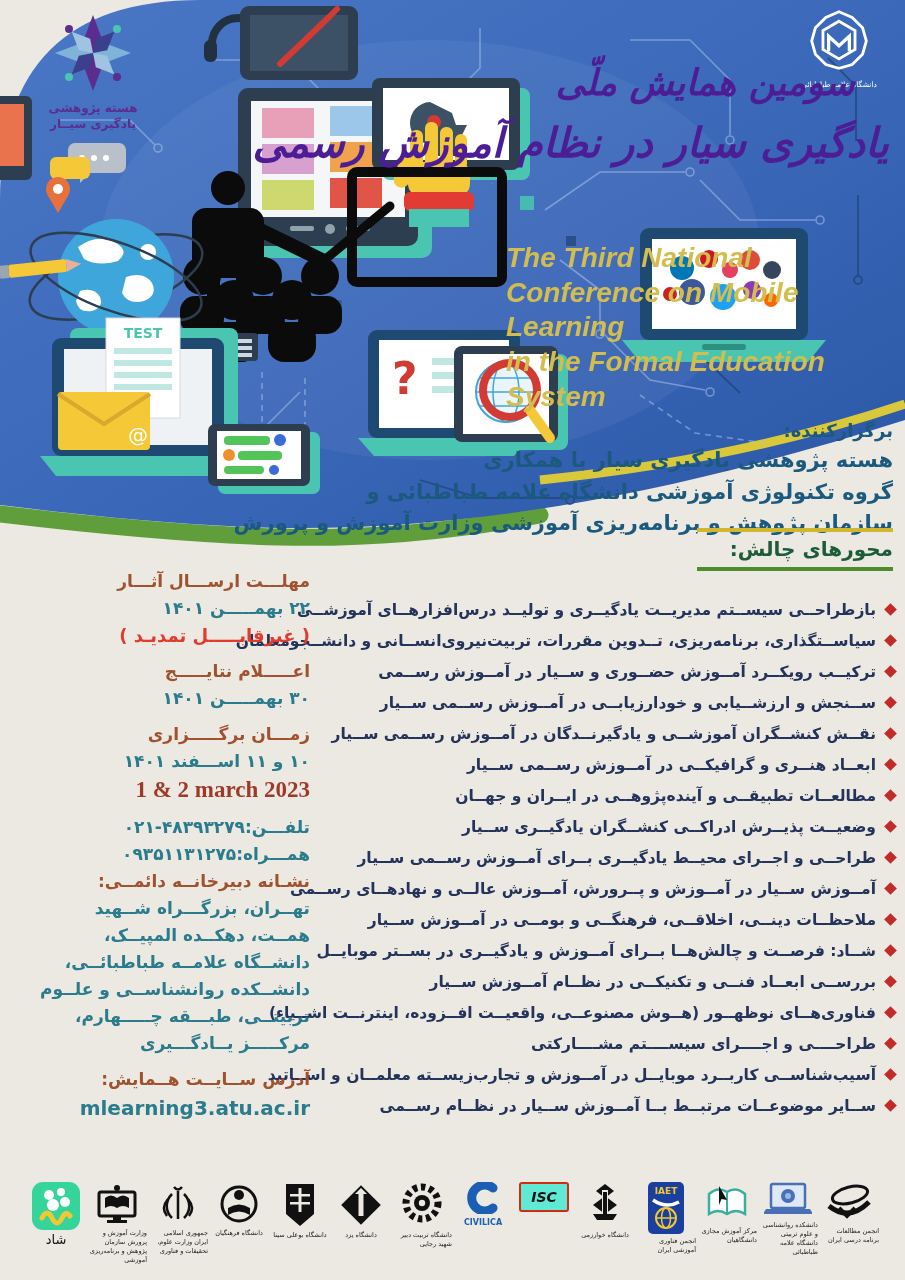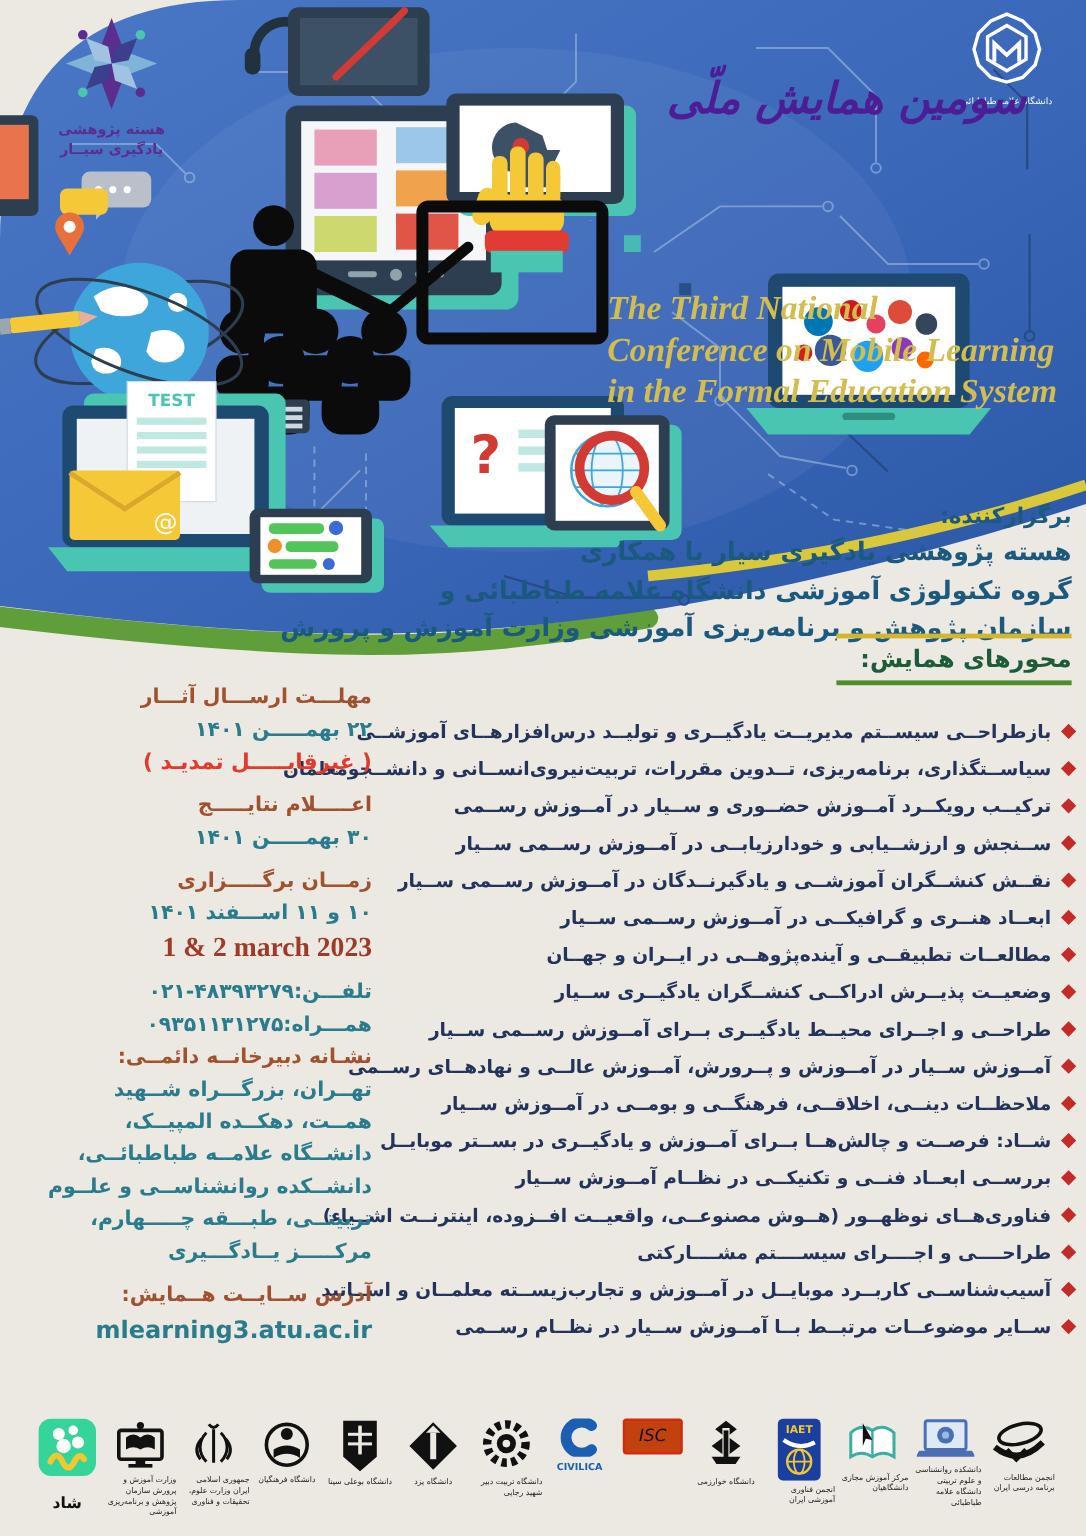--- a/index.html
+++ b/index.html
@@ -13,21 +13,21 @@
   .core-logo .cap{color:#5b2d8e;font-weight:bold;font-size:12px;line-height:1.35;direction:rtl;}
   .atu-logo{position:absolute;top:8px;right:20px;width:92px;text-align:center;}
   .atu-logo .cap{color:#fff;font-size:7.5px;margin-top:2px;direction:rtl;}
 
   
   .title-fa{position:absolute;top:62px;right:16px;text-align:right;direction:rtl;
             color:#4c1d95;font-weight:bold;font-style:italic;}
   .title-fa .l1{font-size:36px;padding-left:6px;padding-right:34px;}
   .title-fa .l2{font-size:41px;margin-top:16px;}
   .title-en{position:absolute;top:241px;left:506px;color:#d2bd4e;font-weight:bold;
-            font-family:Liberation Serif, serif;font-style:italic;
+            font-family:Liberation Sans, sans-serif;font-style:italic;
             font-size:28px;line-height:1.24;}
 
   
   .organizer{position:absolute;top:420px;right:12px;direction:rtl;text-align:right;
              color:#1b5a7e;font-weight:bold;}
   .organizer .label{font-size:18px;margin-bottom:4px;}
   .organizer .line{font-size:21px;line-height:1.5;}
 
   
   .axes-head{position:absolute;top:528px;right:12px;width:196px;text-align:right;}
@@ -52,24 +52,24 @@
             font-size:23px;direction:ltr;text-align:right;line-height:30px;}
   .sb-url{color:#2a7b8c;font-size:20px;direction:ltr;text-align:right;line-height:30px;}
   .sb-gap{height:9px;}
 
   
   .footer{position:absolute;left:26px;right:26px;top:1182px;display:flex;
           justify-content:space-between;align-items:flex-start;}
   .flogo{width:60px;display:flex;flex-direction:column;align-items:center;}
   .fcap{font-size:6.5px;color:#222;text-align:right;direction:rtl;line-height:1.4;margin-top:3px;}
   .fcap.en{direction:ltr;font-weight:bold;color:#1a5fb4;font-size:8px;}
-  .shad-cap{font-size:13px;font-weight:bold;color:#111;margin-top:16px;direction:rtl;}
-  .isc-box{width:46px;height:26px;background:#c2410c;border:2px solid #d42a10;border-radius:3px;
+  .shad-cap{font-size:13px;font-weight:normal;color:#111;margin-top:2px;direction:rtl;}
+  .isc-box{width:46px;height:26px;background:#5eead4;border:2px solid #d42a10;border-radius:3px;
            display:flex;align-items:center;justify-content:center;
-           font-weight:normal;font-size:14px;color:#111;font-style:italic;}
+           font-weight:bold;font-size:14px;color:#111;font-style:italic;}
 </style>
 </head>
 <body>
 
 <div class="poster">
 
   <svg id="scene" width="905" height="560" viewBox="0 0 905 560">
     <defs>
       <linearGradient id="bgGrad" x1="0%" y1="0%" x2="100%" y2="100%">
         <stop offset="0%" stop-color="#4a78c6"></stop>
@@ -322,37 +322,38 @@
         <path d="M35,4 L49,10 L60,21 L64,35 L60,49 L49,60 L35,64 L21,60 L10,49 L6,35 L10,21 L21,10 Z"></path>
         <path d="M35,14 L52,24 L52,44 L35,54 L18,44 L18,24 Z"></path>
         <path d="M24,46 V30 L35,40 L46,30 V46" stroke-width="3.5"></path>
       </g>
     </svg>
     <div class="cap">دانشگاه علامه طباطبائی</div>
   </div>
 
   <div class="title-fa">
     <div class="l1">سومین همایش ملّی</div>
+    <div class="l2">یادگیری سیار در نظام آموزش رسمی</div>
   </div>
   <div class="title-en">
     <div>The Third National</div>
     <div>Conference on Mobile Learning</div>
     <div>in the Formal Education System</div>
   </div>
 
   <div class="organizer">
     <div class="label">برگزارکننده:</div>
     <div class="line">هسته پژوهشی یادگیری سیار با همکاری</div>
     <div class="line">گروه تکنولوژی آموزشی دانشگاه علامه طباطبائی و</div>
     <div class="line">سازمان پژوهش و برنامه‌ریزی آموزشی وزارت آموزش و پرورش</div>
   </div>
 
   <div class="axes-head">
     <div class="bar y"></div>
-    <div class="txt">محورهای همایش:</div>
+    <div class="txt">محورهای چالش:</div>
     <div class="bar g"></div>
   </div>
 
   <div class="topics">
     <div class="topic">
         <span class="diamond"></span>
         <span>بازطراحــی سیســتم مدیریــت یادگیــری و تولیــد درس‌افزارهــای آموزشــی</span>
       </div>
     <div class="topic">
         <span class="diamond"></span>

